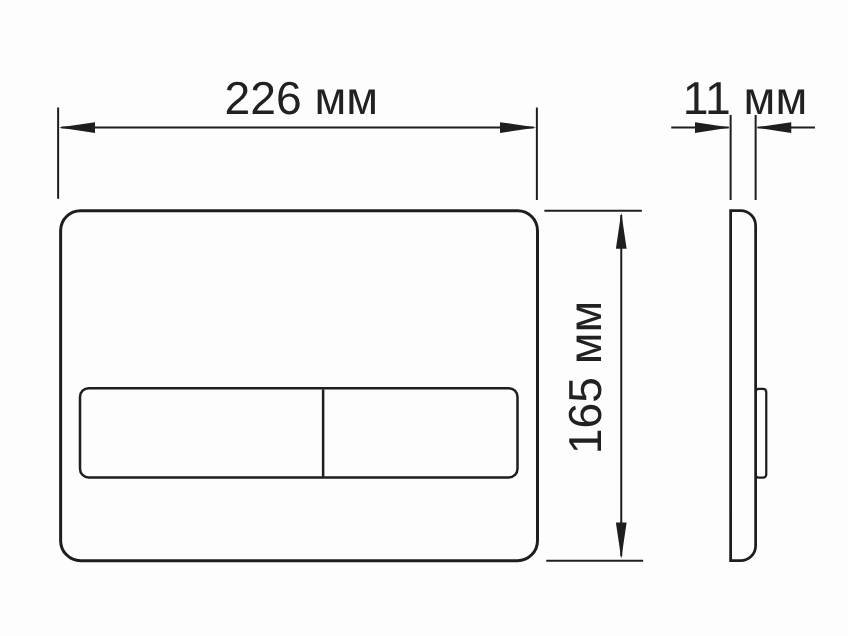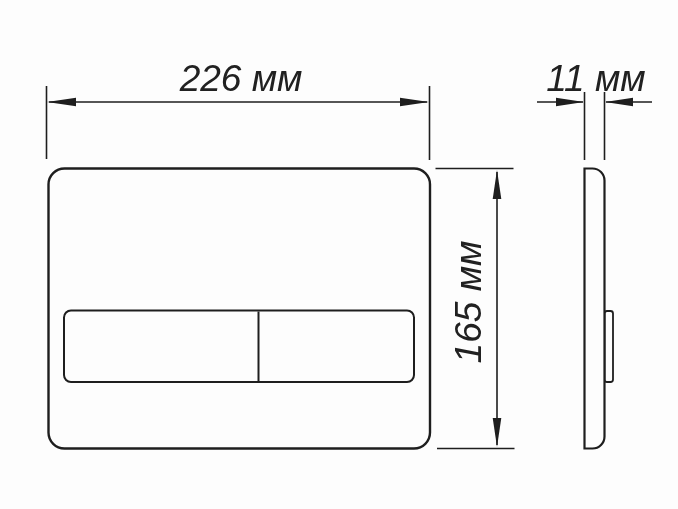--- a/index.html
+++ b/index.html
@@ -7,21 +7,20 @@
     padding: 0;
     background: #ffffff;
   }
   .canvas {
     position: relative;
     width: 678px;
     height: 509px;
     background: #fdfdfd;
     overflow: hidden;
     font-family: "Liberation Sans", sans-serif;
-    font-style: italic;
   }
   svg {
     position: absolute;
     top: 0;
     left: 0;
     display: block;
   }
   .dim-label {
     font-family: "Liberation Sans", sans-serif;
     font-size: 37px;

